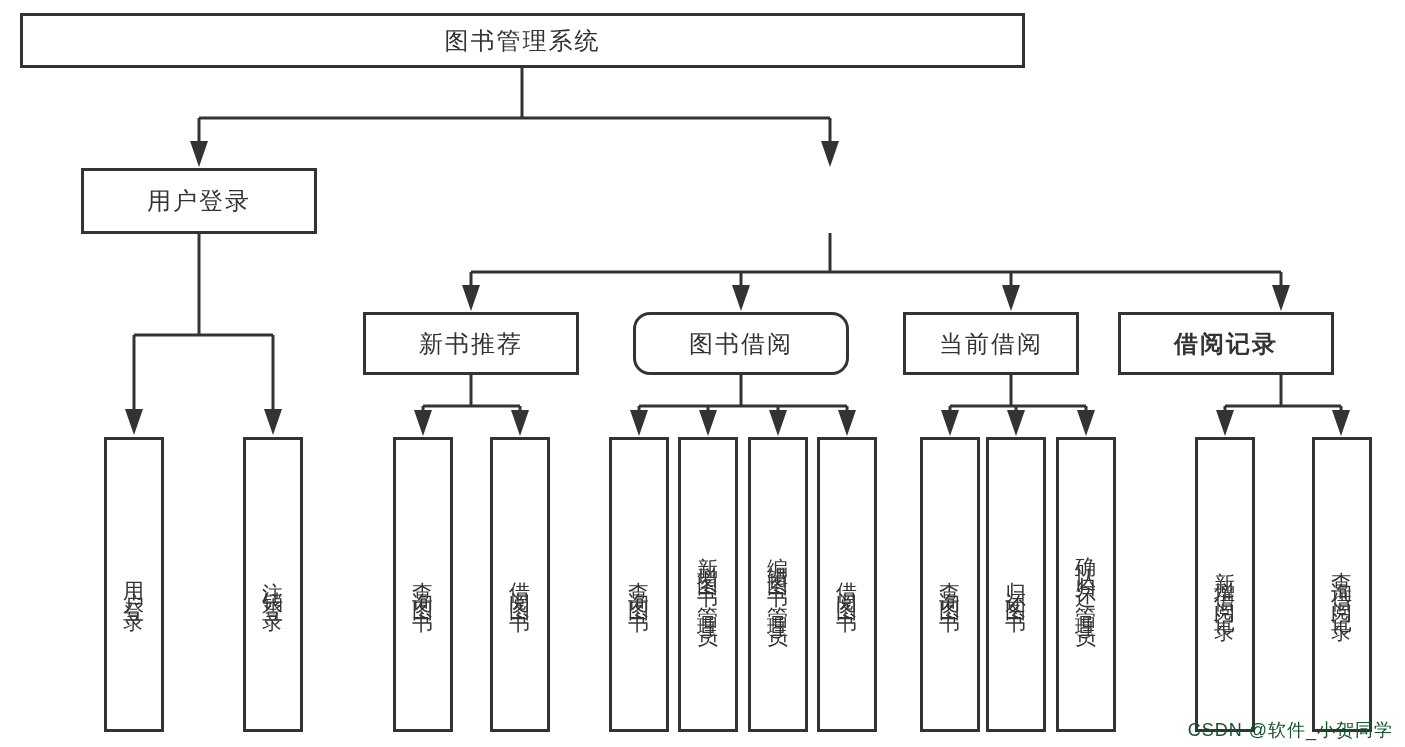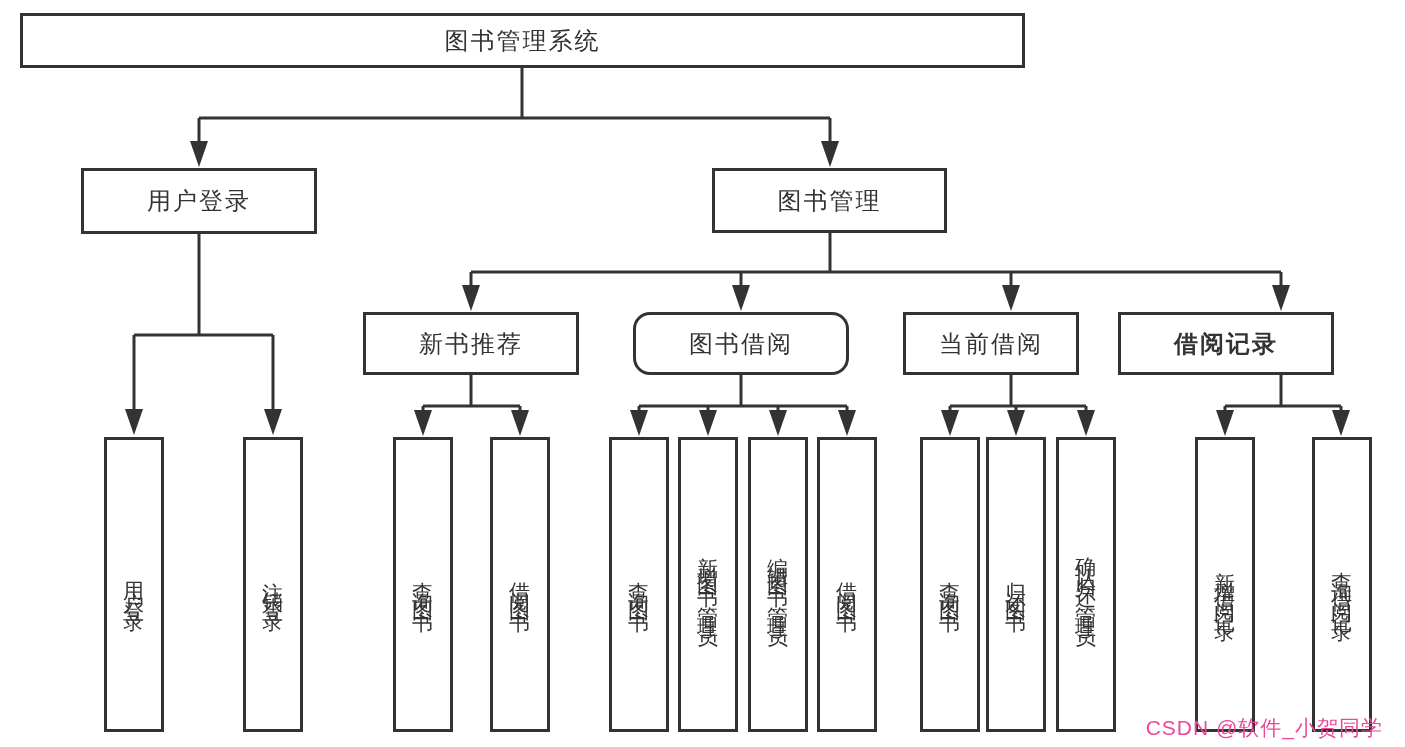--- a/index.html
+++ b/index.html
@@ -47,24 +47,24 @@
   }
   .node.v span {
     writing-mode: vertical-rl;
     text-orientation: mixed;
     font-size: 21px;
     letter-spacing: 10px;
     line-height: 1;
   }
   .watermark {
     position: absolute;
-    right: 22px;
+    right: 12px;
     bottom: 5px;
-    font-size: 21px;
-    color: #ec4899;
+    font-size: 18px;
+    color: #14532d;
     letter-spacing: 1px;
     white-space: nowrap;
   }
 </style>
 </head>
 <body>
 
 <div class="canvas">
 
   <svg class="connectors" viewBox="0 0 1405 747" xmlns="http://www.w3.org/2000/svg" aria-hidden="true">
@@ -129,23 +129,20 @@
     <polygon points="1332,410 1350,410 1341,436"></polygon>
   </svg>
 
   <div class="node h" style="left:20px; top:13px; width:1005px; height:55px;">
     <span>图书管理系统</span>
   </div>
 
   <div class="node h" style="left:81px; top:168px; width:236px; height:66px;">
     <span>用户登录</span>
   </div>
-  <div class="node h" style="left:712px; top:168px; width:235px; height:65px;">
-    <span>图书管理</span>
-  </div>
 
   <div class="node h" style="left:363px; top:312px; width:216px; height:63px;text-align:right;">
     <span>新书推荐</span>
   </div>
   <div class="node h" style="left:633px; top:312px; width:216px; height:63px;border-radius:17px;">
     <span>图书借阅</span>
   </div>
   <div class="node h" style="left:903px; top:312px; width:176px; height:63px;">
     <span>当前借阅</span>
   </div>

